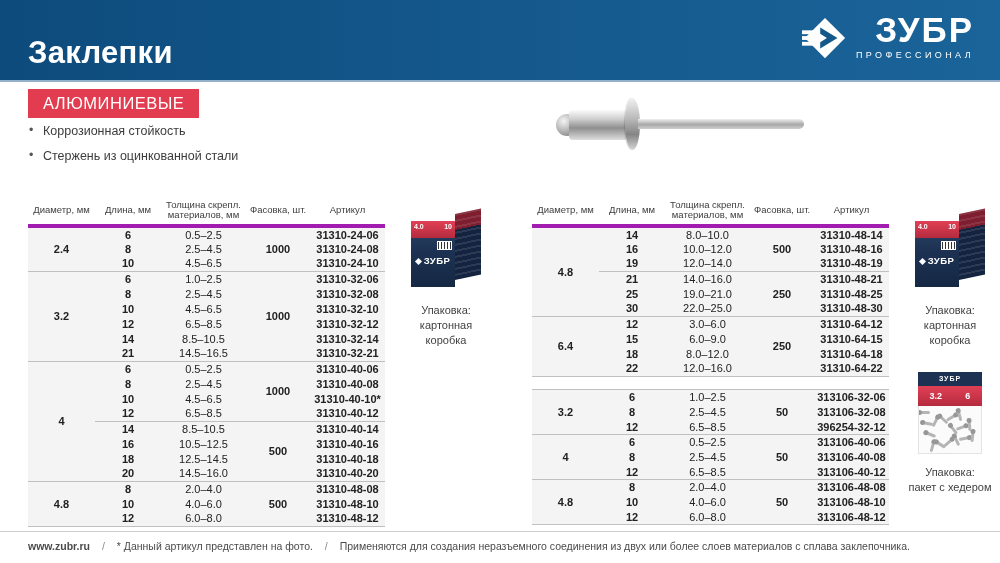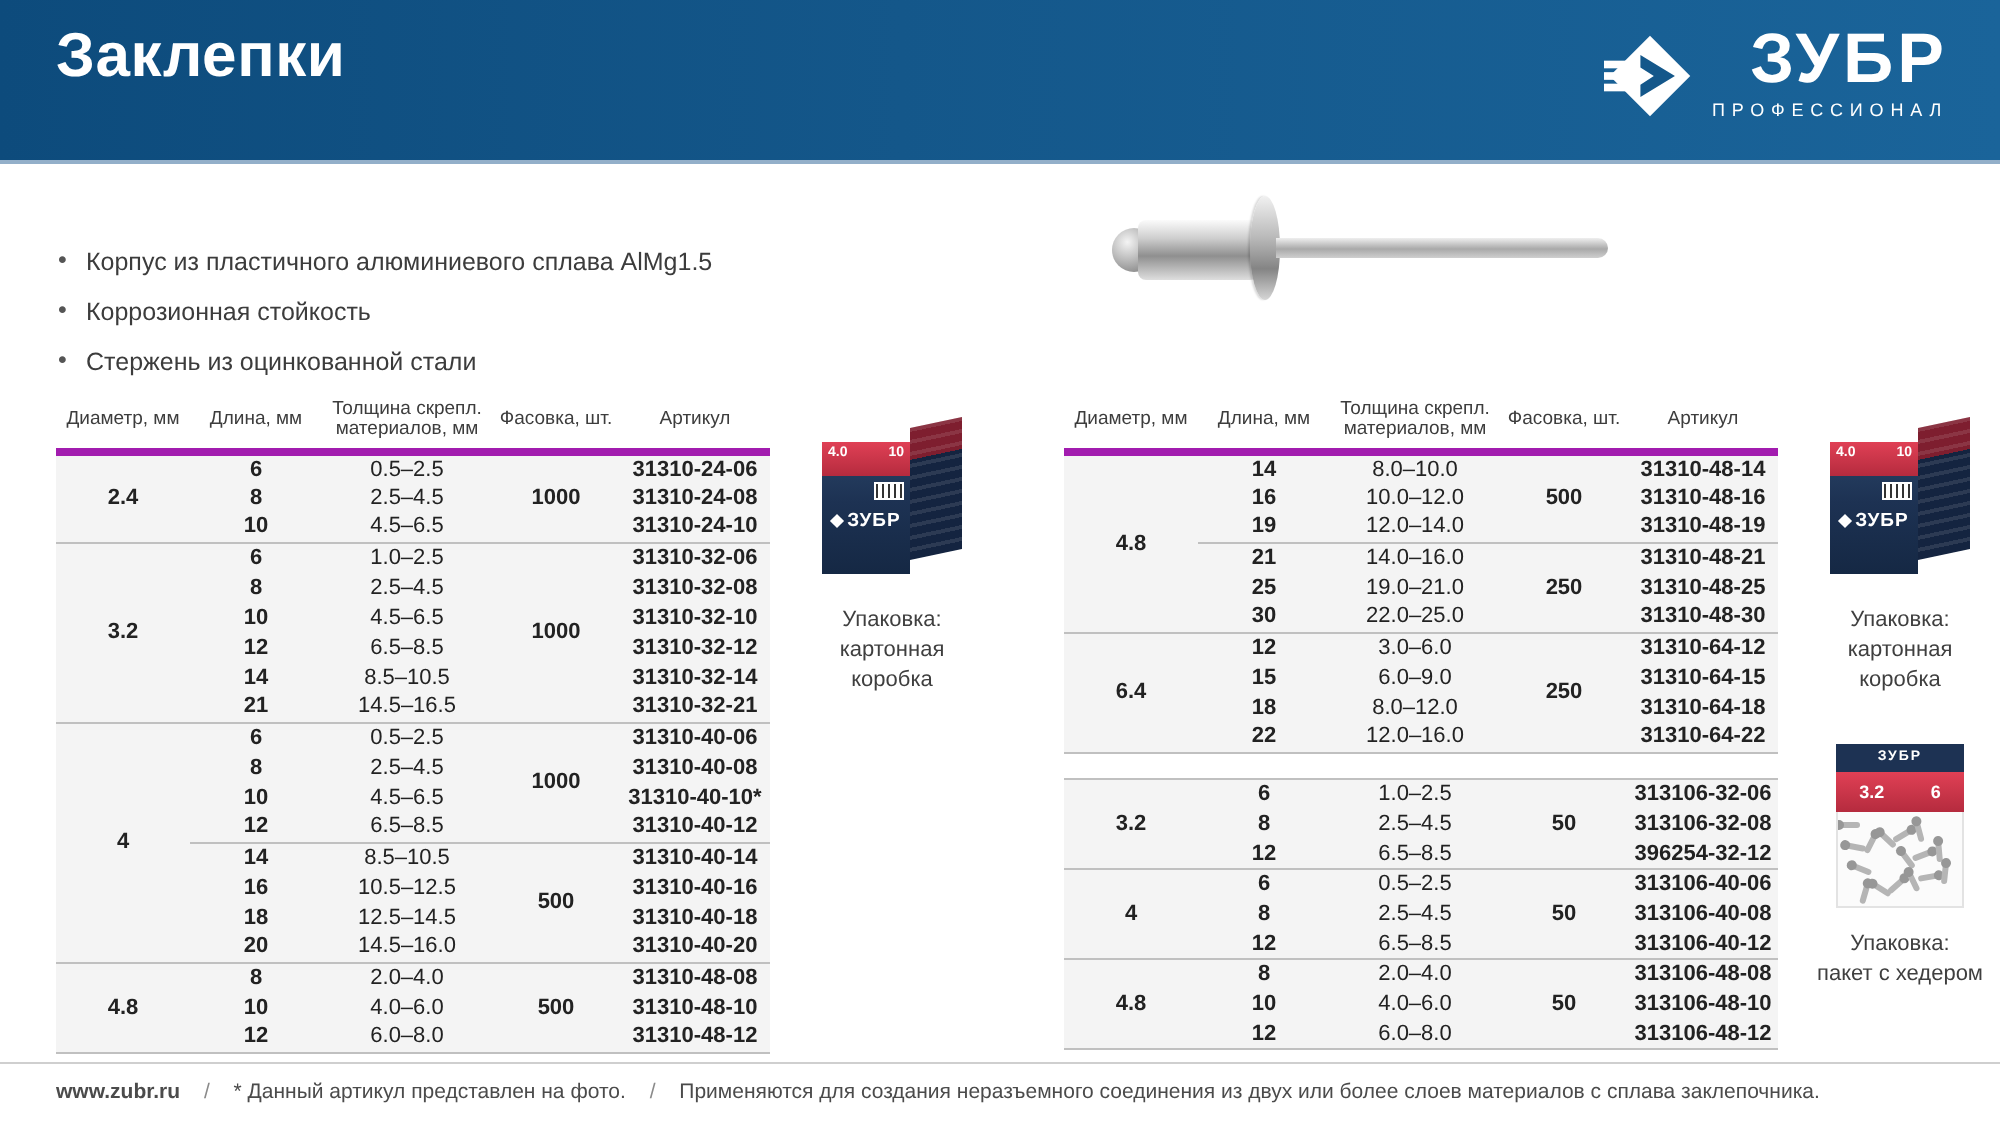--- a/index.html
+++ b/index.html
@@ -3,21 +3,21 @@
 <meta charset="utf-8">
 <style>
   * { margin:0; padding:0; box-sizing:border-box; }
   body { font-family:"Liberation Sans", sans-serif; background:#fff; }
   .page { position:relative; width:1000px; height:563px; background:#fff; overflow:hidden; }
 
   
   .hdr { position:absolute; left:0; top:0; width:1000px; height:82px;
          background:linear-gradient(90deg,#0d4b7c 0%,#14578a 45%,#1a649a 100%);
          border-bottom:2px solid #93afc9; }
-  .hdr h1 { position:absolute; left:28px; top:10px; color:#fff; font-size:31px; font-weight:bold; letter-spacing:.3px; }
+  .hdr h1 { position:absolute; left:28px; top:35px; color:#fff; font-size:31px; font-weight:bold; letter-spacing:.3px; }
   .logo { position:absolute; right:26px; top:13px; display:flex; align-items:flex-start; }
   .logo svg { width:46px; height:46px; margin-right:8px; margin-top:2px; }
   .logo-text { display:flex; flex-direction:column; align-items:flex-end; }
   .logo-brand { color:#fff; font-size:35px; font-weight:bold; line-height:34px; letter-spacing:2px; }
   .logo-sub { color:#fff; font-size:9px; letter-spacing:3.4px; margin-top:3px; }
 
   
   .badge { position:absolute; left:28px; top:89px; height:29px; line-height:29px;
            padding:0 15px; background:#e23c50; color:#fff; font-size:16.5px; letter-spacing:.5px; }
   .features { position:absolute; left:28px; top:124px; list-style:none; }
@@ -109,23 +109,23 @@
         <rect x="-2" y="22" width="12" height="4" fill="#ffffff"></rect>
         <rect x="0" y="28" width="14" height="4" fill="#ffffff"></rect>
       </svg>
       <div class="logo-text">
         <div class="logo-brand">ЗУБР</div>
         <div class="logo-sub">ПРОФЕССИОНАЛ</div>
       </div>
     </div>
   </div>
 
+  <div class="badge">АЛЮМИНИЕВЫЕ</div>
 
   <ul class="features">
-      <li>Корпус из пластичного алюминиевого сплава AlMg1.5</li>
       <li>Коррозионная стойкость</li>
       <li>Стержень из оцинкованной стали</li>
     </ul>
 
   <div class="rivet-fig">
     <div class="rv-ball"></div>
     <div class="rv-body"></div>
     <div class="rv-flange"></div>
     <div class="rv-pin"></div>
   </div>

